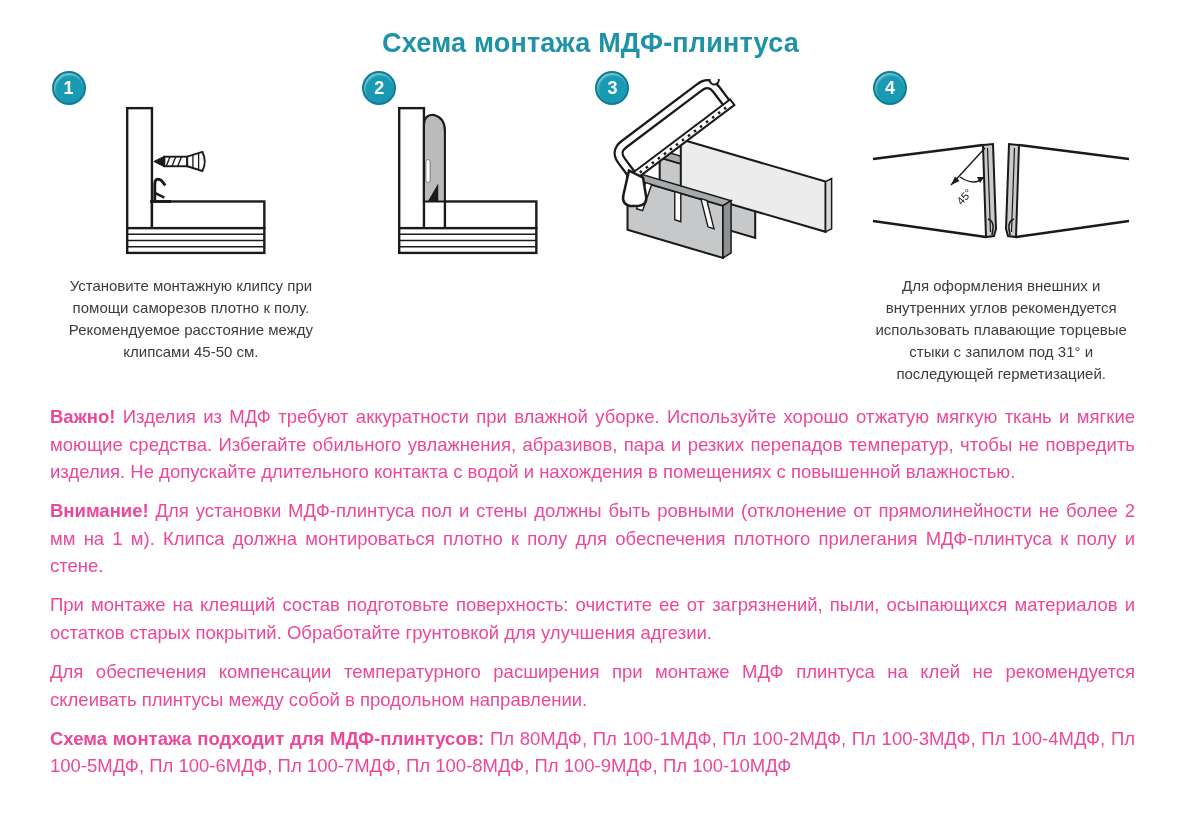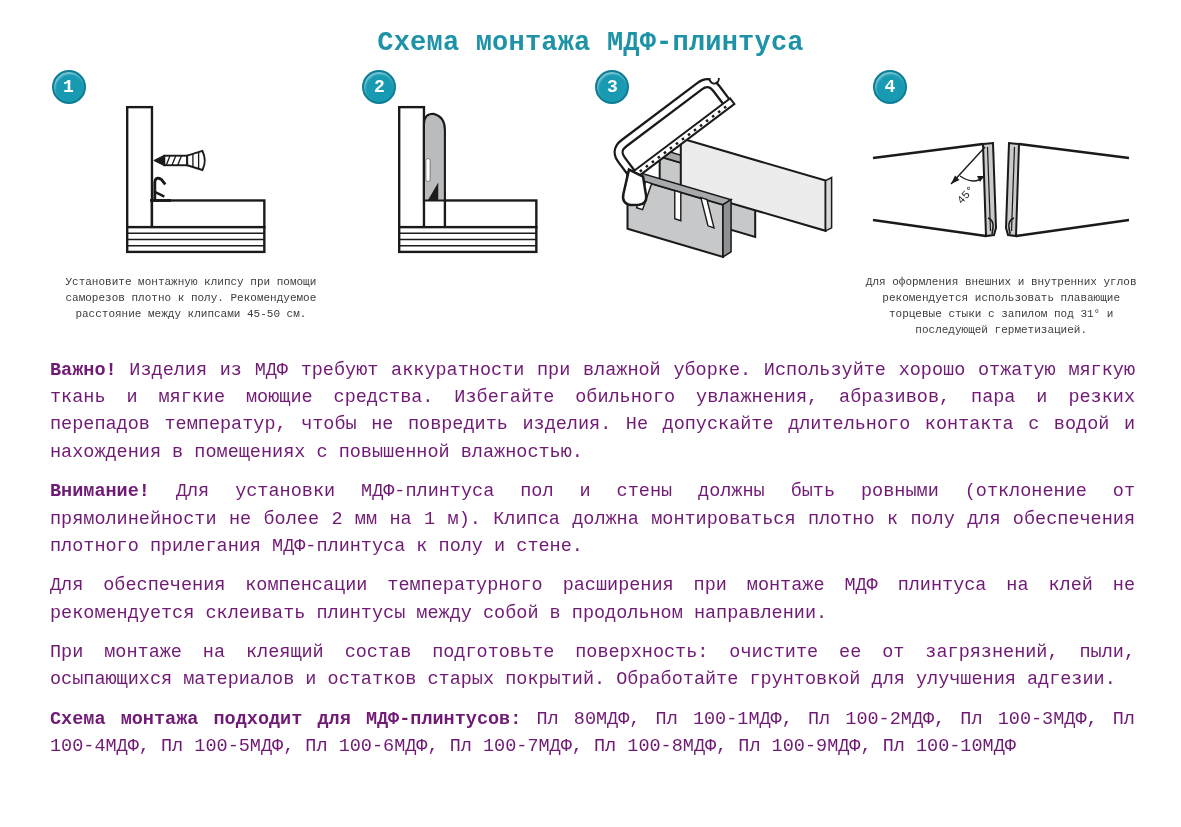--- a/index.html
+++ b/index.html
@@ -1,20 +1,20 @@
 <!DOCTYPE html>
 <html lang="ru"><head>
 <meta charset="utf-8">
 <style>
   html,body{margin:0;padding:0;background:#ffffff;}
   .page{
     position:relative;
     width:1181px;height:827px;
     background:#ffffff;
-    font-family:Liberation Mono, monospace;
+    font-family:Liberation Sans, sans-serif;
     color:#2f2f2f;
     overflow:hidden;
     box-sizing:border-box;
   }
   .title{
     margin:0;
     padding-top:28px;
     text-align:center;
     font-size:27px;
     font-weight:bold;
@@ -54,35 +54,35 @@
   .figure{
     height:192px;
     margin-top:4px;
     display:flex;
     align-items:flex-end;
     justify-content:center;
   }
   .caption{
     margin:10px 0 0 0;
     text-align:center;
-    font-size:11px;
+    font-size:15px;
     line-height:1.47;
     color:#3c3c3c;
     max-width:305px;
   }
   .body-text{
     padding:0 46px 0 50px;
     margin-top:18px;
   }
   .body-text p{
     margin:0 0 12px 0;
     font-size:18.5px;
     line-height:1.48;
     text-align:justify;
-    color:#701a75;
+    color:#ec4899;
   }
 </style>
 </head>
 <body>
 
 <div class="page">
 
   <h1 class="title">Схема монтажа МДФ-плинтуса</h1>
 
   <div class="steps">
@@ -204,18 +204,18 @@
           </g>
         </svg>
       </div>
       <p class="caption">Для оформления внешних и внутренних углов рекомендуется использовать плавающие торцевые стыки с запилом под 31° и последующей герметизацией.</p>
     </div>
   </div>
 
   <div class="body-text">
     <p><b>Важно!</b> <span>Изделия из МДФ требуют аккуратности при влажной уборке. Используйте хорошо отжатую мягкую ткань и мягкие моющие средства. Избегайте обильного увлажнения, абразивов, пара и резких перепадов температур, чтобы не повредить изделия. Не допускайте длительного контакта с водой и нахождения в помещениях с повышенной влажностью.</span></p>
     <p><b>Внимание!</b> <span>Для установки МДФ-плинтуса пол и стены должны быть ровными (отклонение от прямолинейности не более 2 мм на 1 м). Клипса должна монтироваться плотно к полу для обеспечения плотного прилегания МДФ-плинтуса к полу и стене.</span></p>
+    <p><b></b> <span>При монтаже на клеящий состав подготовьте поверхность: очистите ее от загрязнений, пыли, осыпающихся материалов и остатков старых покрытий. Обработайте грунтовкой для улучшения адгезии.</span></p>
     <p><b></b> <span>Для обеспечения компенсации температурного расширения при монтаже МДФ плинтуса на клей не рекомендуется склеивать плинтусы между собой в продольном направлении.</span></p>
-    <p><b></b> <span>При монтаже на клеящий состав подготовьте поверхность: очистите ее от загрязнений, пыли, осыпающихся материалов и остатков старых покрытий. Обработайте грунтовкой для улучшения адгезии.</span></p>
     <p><b>Схема монтажа подходит для МДФ-плинтусов:</b> <span>Пл 80МДФ, Пл 100-1МДФ, Пл 100-2МДФ, Пл 100-3МДФ, Пл 100-4МДФ, Пл 100-5МДФ, Пл 100-6МДФ, Пл 100-7МДФ, Пл 100-8МДФ, Пл 100-9МДФ, Пл 100-10МДФ</span></p>
   </div>
 
 </div>
 
 </body></html>

